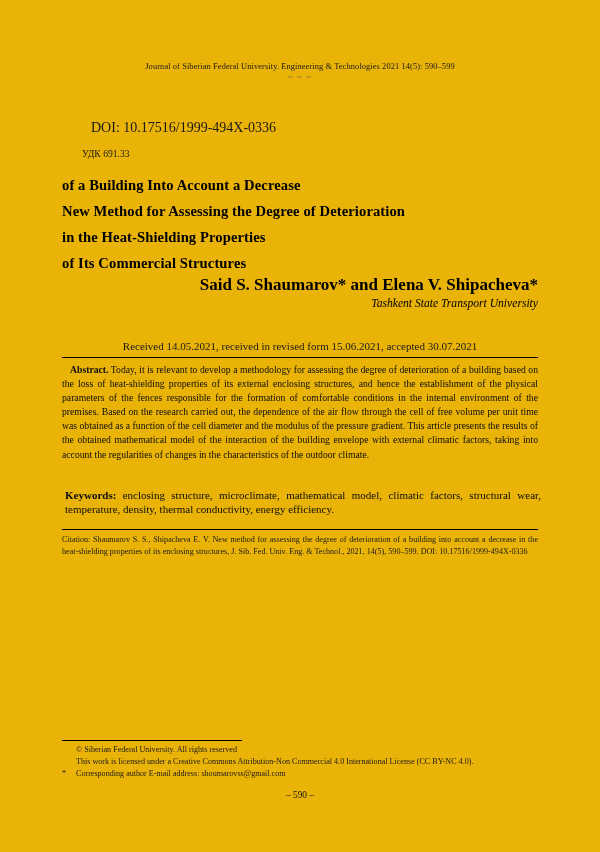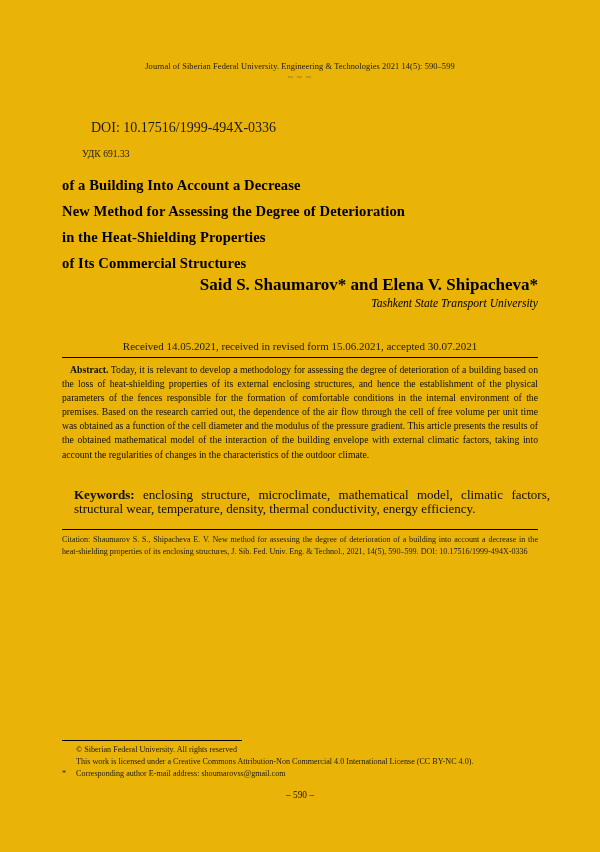--- a/index.html
+++ b/index.html
@@ -119,23 +119,23 @@
     width: 476px;
     font-size: 9.7px;
     line-height: 14.1px;
     text-align: justify;
     color: #0d0d0d;
   }
   .abstract b { font-weight: bold; margin-left: 8px; }
   .keywords {
     position: absolute;
     top: 488px;
-    left: 12px;
-    width: 476px;
-    font-size: 13px;
+    left: 3px;
+    width: 476px;
+    font-size: 11px;
     line-height: 14.1px;
     text-align: justify;
     color: #0d0d0d;
   }
   .rule-citation {
     top: 529px;
   }
   .citation {
     position: absolute;
     top: 534px;

